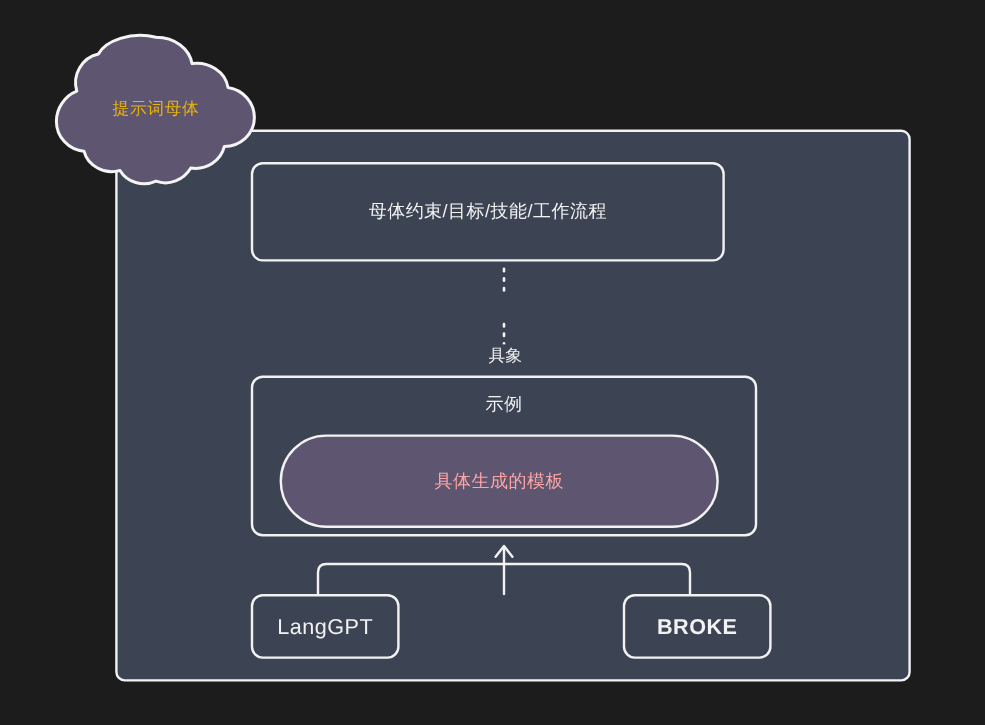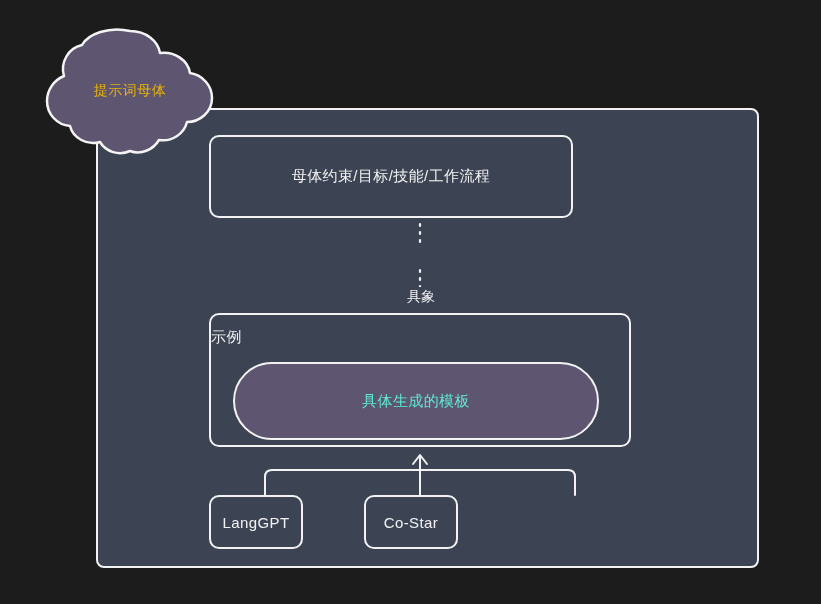--- a/index.html
+++ b/index.html
@@ -43,64 +43,64 @@
     align-items: center;
     justify-content: center;
     font-size: 15px;
     letter-spacing: 0.4px;
   }
 
   
   .box-constraints {
     left: 209px;
     top: 135px;
-    width: 364px;
+    width: 395px;
     height: 83px;
   }
 
   
   .box-example {
     left: 209px;
     top: 313px;
     width: 422px;
     height: 134px;
     display: block;
   }
   .box-example-title {
     position: absolute;
     left: 0;
     right: 0;
     top: 13px;
-    text-align: left;
+    text-align: center;
     font-size: 15px;
     color: #f2f2f2;
   }
   .pill-template {
     position: absolute;
     left: 22px;
     top: 47px;
     width: 366px;
     height: 78px;
     background: #5e5571;
     border: 2px solid #f2f2f2;
     border-radius: 40px;
     box-sizing: border-box;
     display: flex;
     align-items: center;
     justify-content: center;
-    color: #5eead4;
+    color: #fca5a5;
     font-size: 15px;
   }
 
   
   .box-leaf {
     top: 495px;
-    width: 94px;
+    width: 124px;
     height: 54px;
-    font-size: 15px;
+    font-size: 18px;
     justify-content: center;
   }
   .leaf-0 { left: 209px; }
   .leaf-1 { left: 364px; }
   .leaf-2 { left: 519px; font-weight: bold; }
 
   
   .cloud-wrap {
     position: absolute;
     left: 62px;
@@ -192,18 +192,18 @@
     <div class="box-example-title">示例</div>
     <div class="pill-template">
       <span>具体生成的模板</span>
     </div>
   </div>
 
   <div class="node-box box-leaf leaf-0">
     <span>LangGPT</span>
   </div>
 
-  <div class="node-box box-leaf leaf-1">
-    <span>Co-Star</span>
-  </div>
-
+
+  <div class="node-box box-leaf leaf-2">
+    <span>BROKE</span>
+  </div>
 
 </div>
 
 </body></html>

